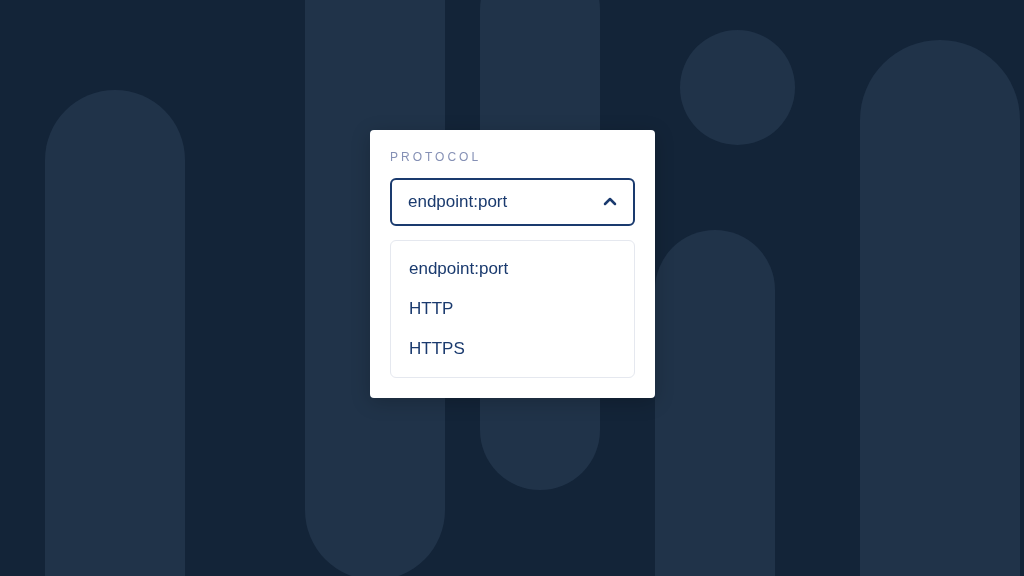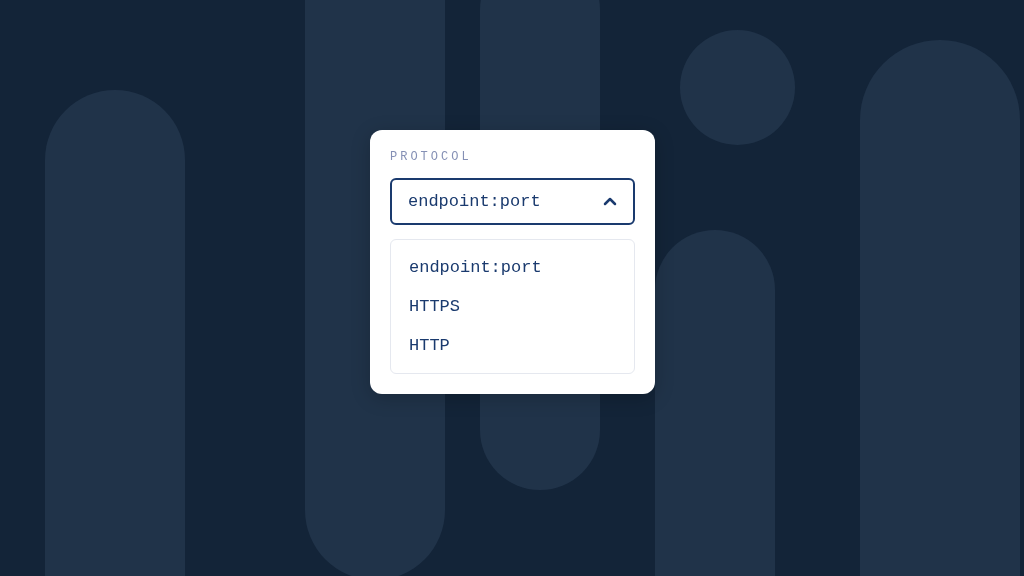--- a/index.html
+++ b/index.html
@@ -29,24 +29,23 @@
       height: 115px;
       background: #203349;
       border-radius: 50%;
     }
     .card {
       position: absolute;
       left: 370px;
       top: 130px;
       width: 285px;
       background: #ffffff;
-      border-radius: 12px;
+      border-radius: 4px;
       padding: 20px;
       box-shadow: 0 4px 20px rgba(0,0,0,0.2);
-      font-family: Liberation Mono, monospace;
     }
     .label {
       font-size: 12px;
       letter-spacing: 3px;
       color: #8590b5;
       font-weight: 500;
       margin-bottom: 14px;
     }
     .select-box {
       border: 2px solid #1a3a6e;
@@ -98,16 +97,16 @@
   <div class="select-box">
     <span class="select-text">endpoint:port</span>
     <span class="chevron">
       <svg width="14" height="10" viewBox="0 0 14 10">
         <path d="M2 7 L7 2 L12 7" stroke="#1a3a6e" stroke-width="2.5" fill="none" stroke-linecap="round" stroke-linejoin="round"></path>
       </svg>
     </span>
   </div>
   <div class="dropdown">
     <div class="option">endpoint:port</div>
+    <div class="option">HTTP</div>
     <div class="option">HTTPS</div>
-    <div class="option">HTTP</div>
   </div>
 </div>
 
 </body></html>

